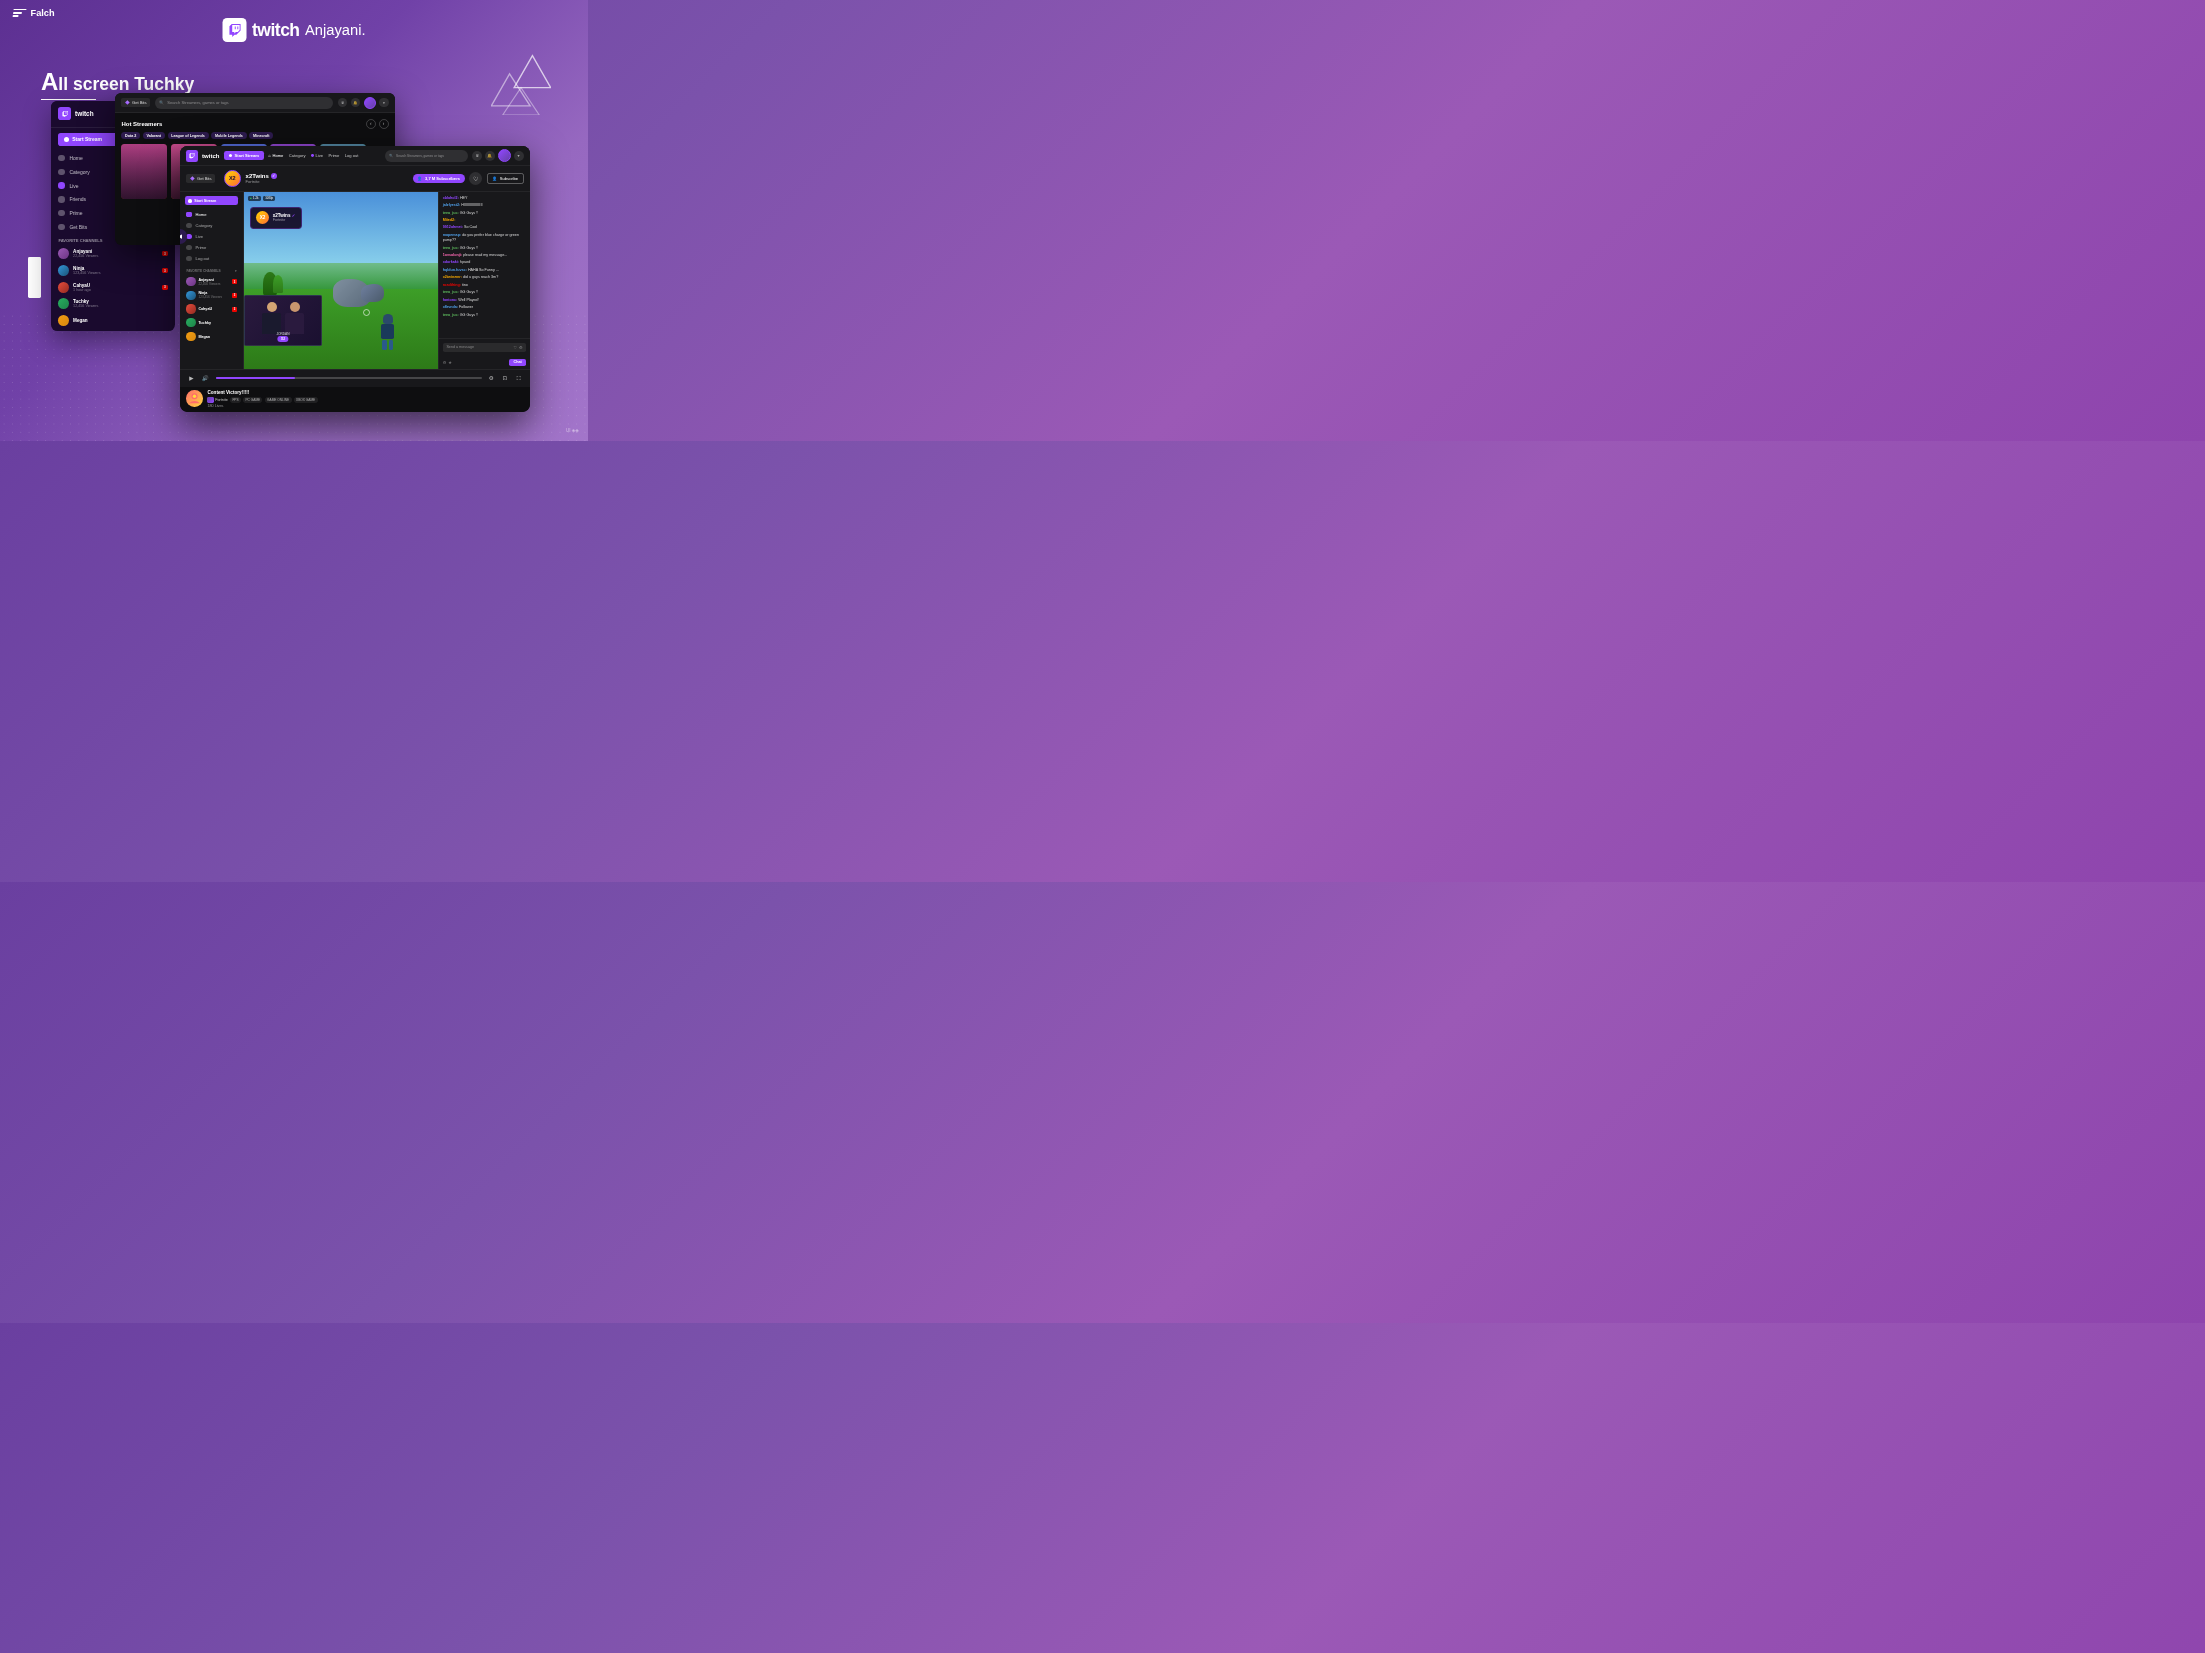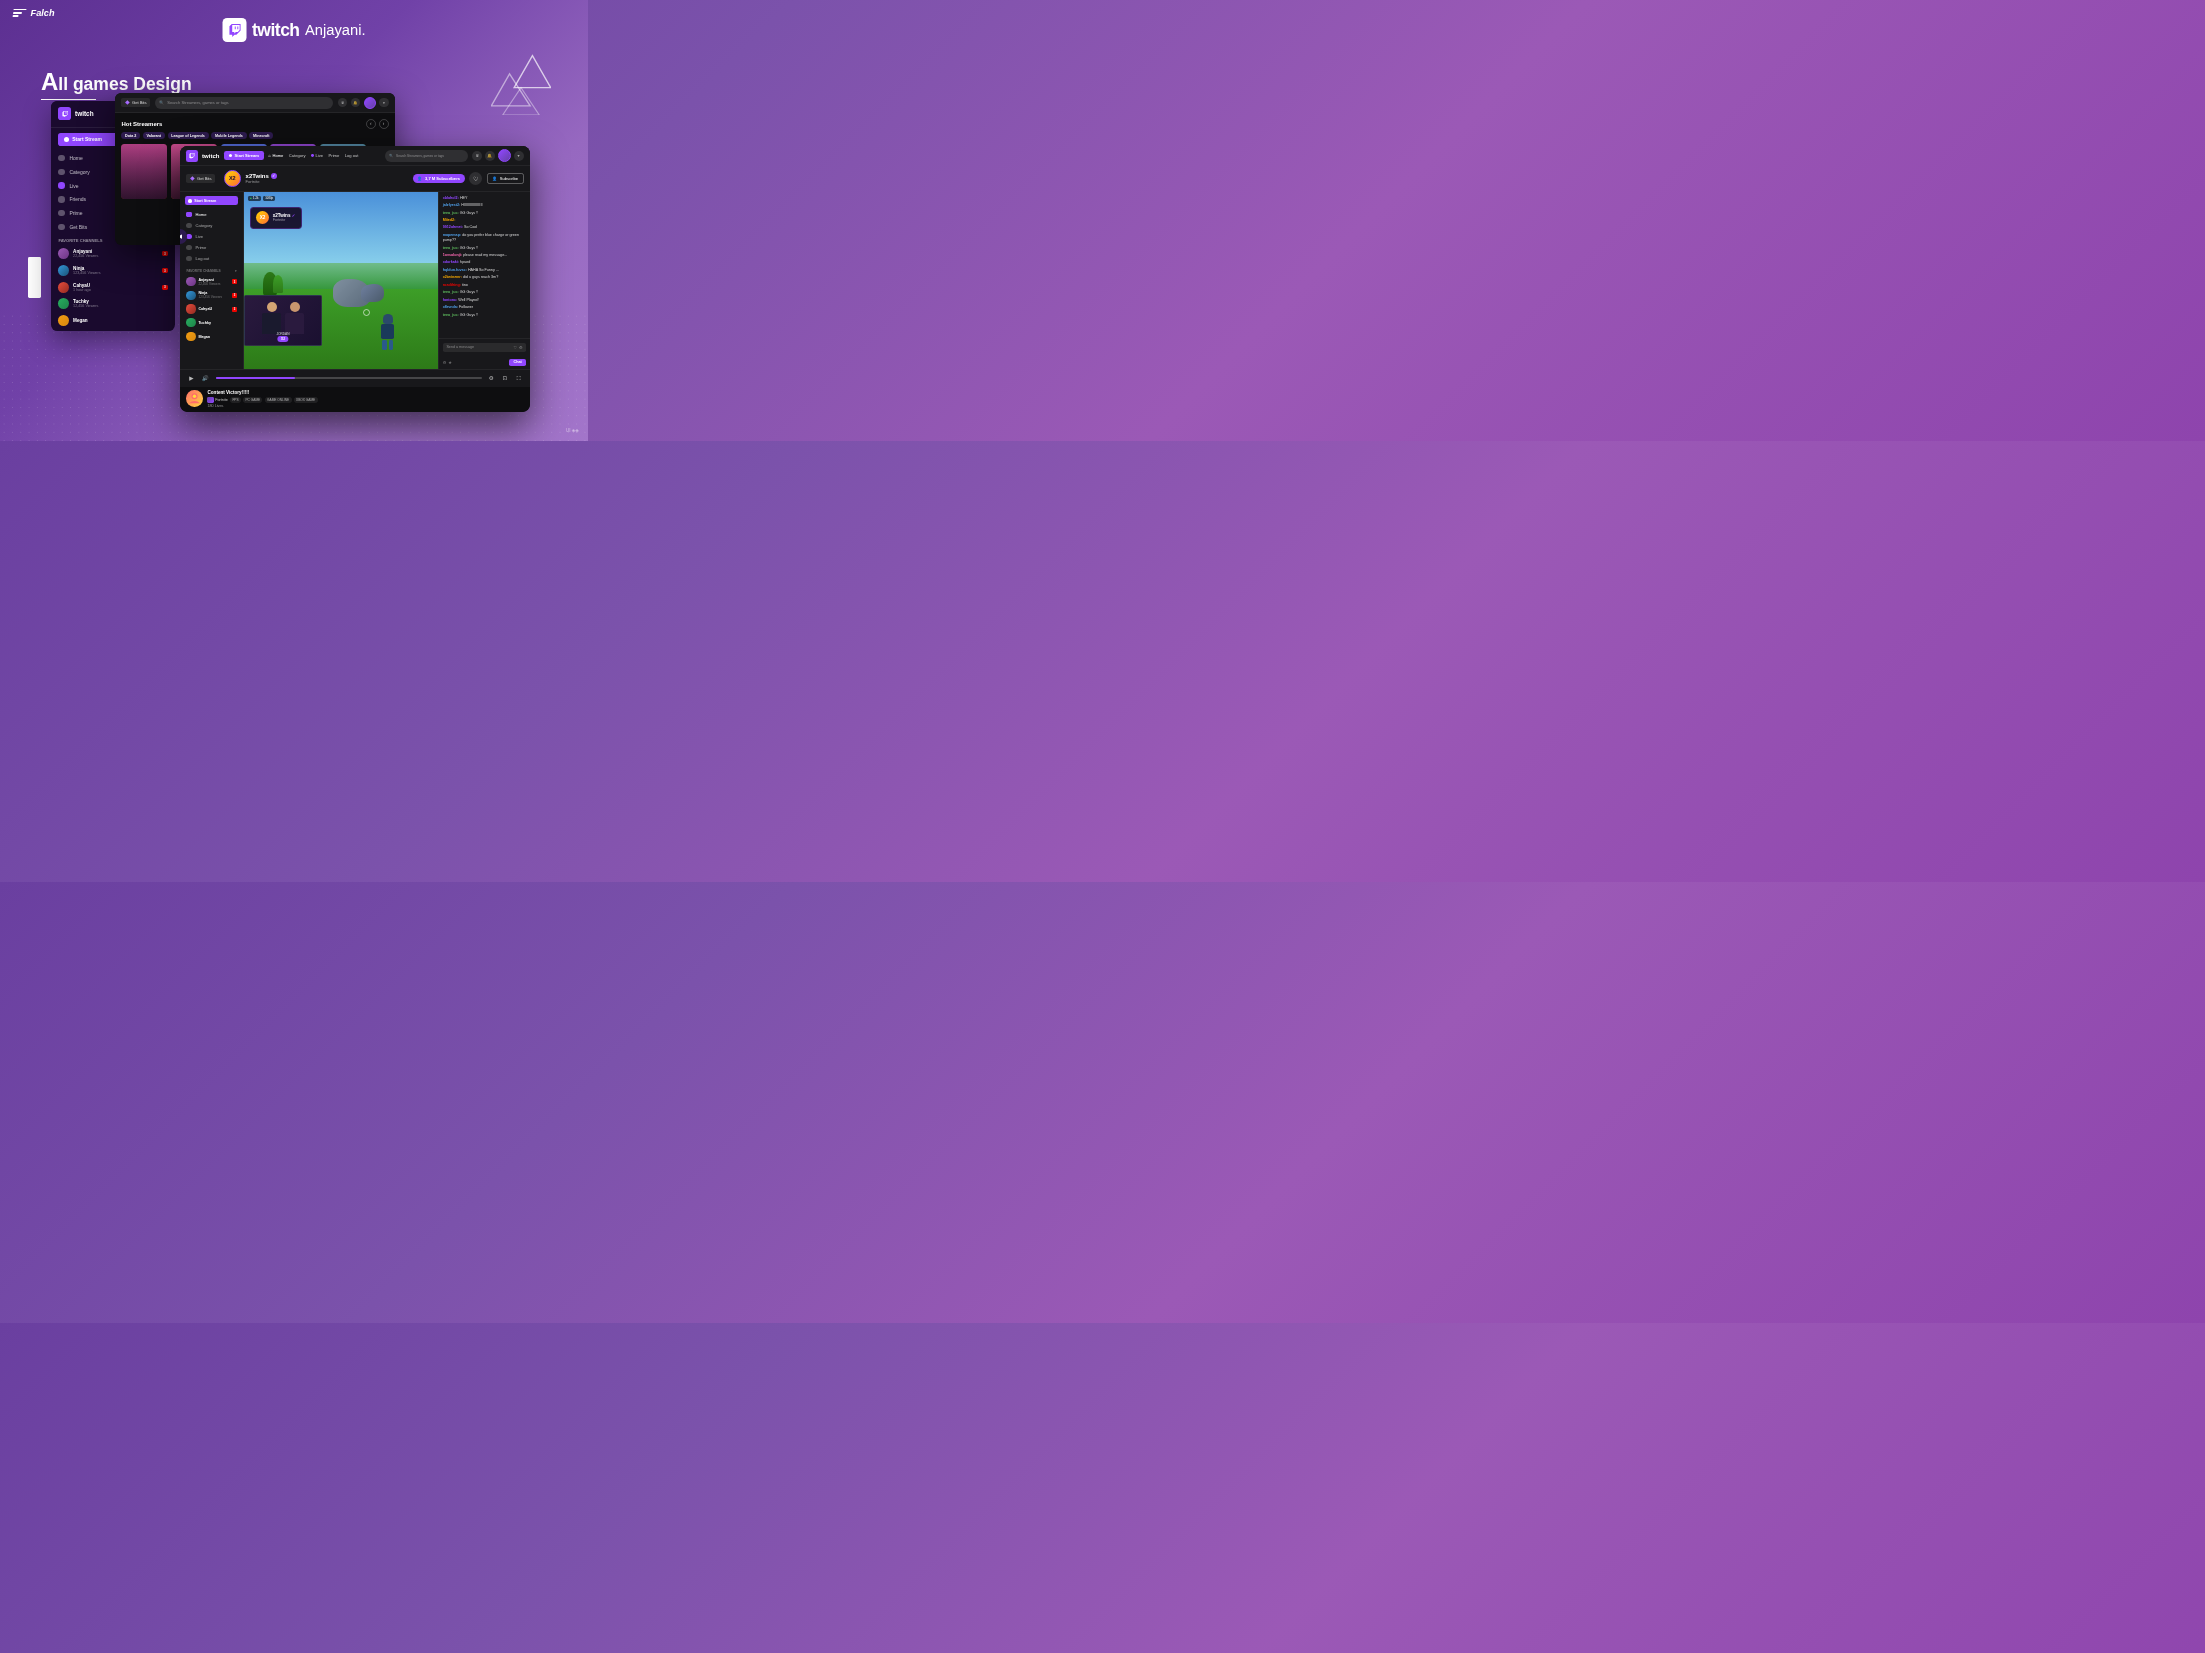--- a/index.html
+++ b/index.html
@@ -1135,21 +1135,20 @@
     .color-green { color: #5cb85c; }
     .color-orange { color: #f0a500; }
     .color-red { color: #eb0400; }
     .color-pink { color: #ff69b4; }
 
     
     .falch-logo {
       display: flex;
       align-items: center;
       gap: 4.6px;
-      font-style: italic;
     }
 
     .falch-f-icon {
       display: flex;
       flex-direction: column;
       gap: 1.8px;
       transform: skewX(-8deg);
     }
 
     .falch-f-line {
@@ -1181,21 +1180,21 @@
       <path d="M11.571 4.714h1.715v5.143H11.57zm4.715 0H18v5.143h-1.714zM6 0L1.714 4.286v15.428h5.143V24l4.286-4.286h3.428L22.286 12V0zm14.571 11.143l-3.428 3.428h-3.429l-3 3v-3H6.857V1.714h13.714z"></path>
     </svg>
   </div>
   <span class="twitch-text">twitch</span>
   <span class="redesign-text">Anjayani.</span>
 </div>
 
 <div class="section-title">
   <h2>
     <span class="letter-a">A</span>
-      <span>ll games Design</span>
+      <span>ll screen Tuchky</span>
   </h2>
   <div class="underline"></div>
 </div>
 
 <div class="triangles-svg">
   <svg width="60" height="64" viewBox="0 0 130 140" fill="none">
     <polygon points="90,10 130,80 50,80" stroke="rgba(255,255,255,0.7)" stroke-width="3" fill="none"></polygon>
     <polygon points="40,50 85,120 0,120" stroke="rgba(255,255,255,0.5)" stroke-width="3" fill="none"></polygon>
     <polygon points="65,80 105,140 25,140" stroke="rgba(255,255,255,0.4)" stroke-width="2.5" fill="none"></polygon>
   </svg>

